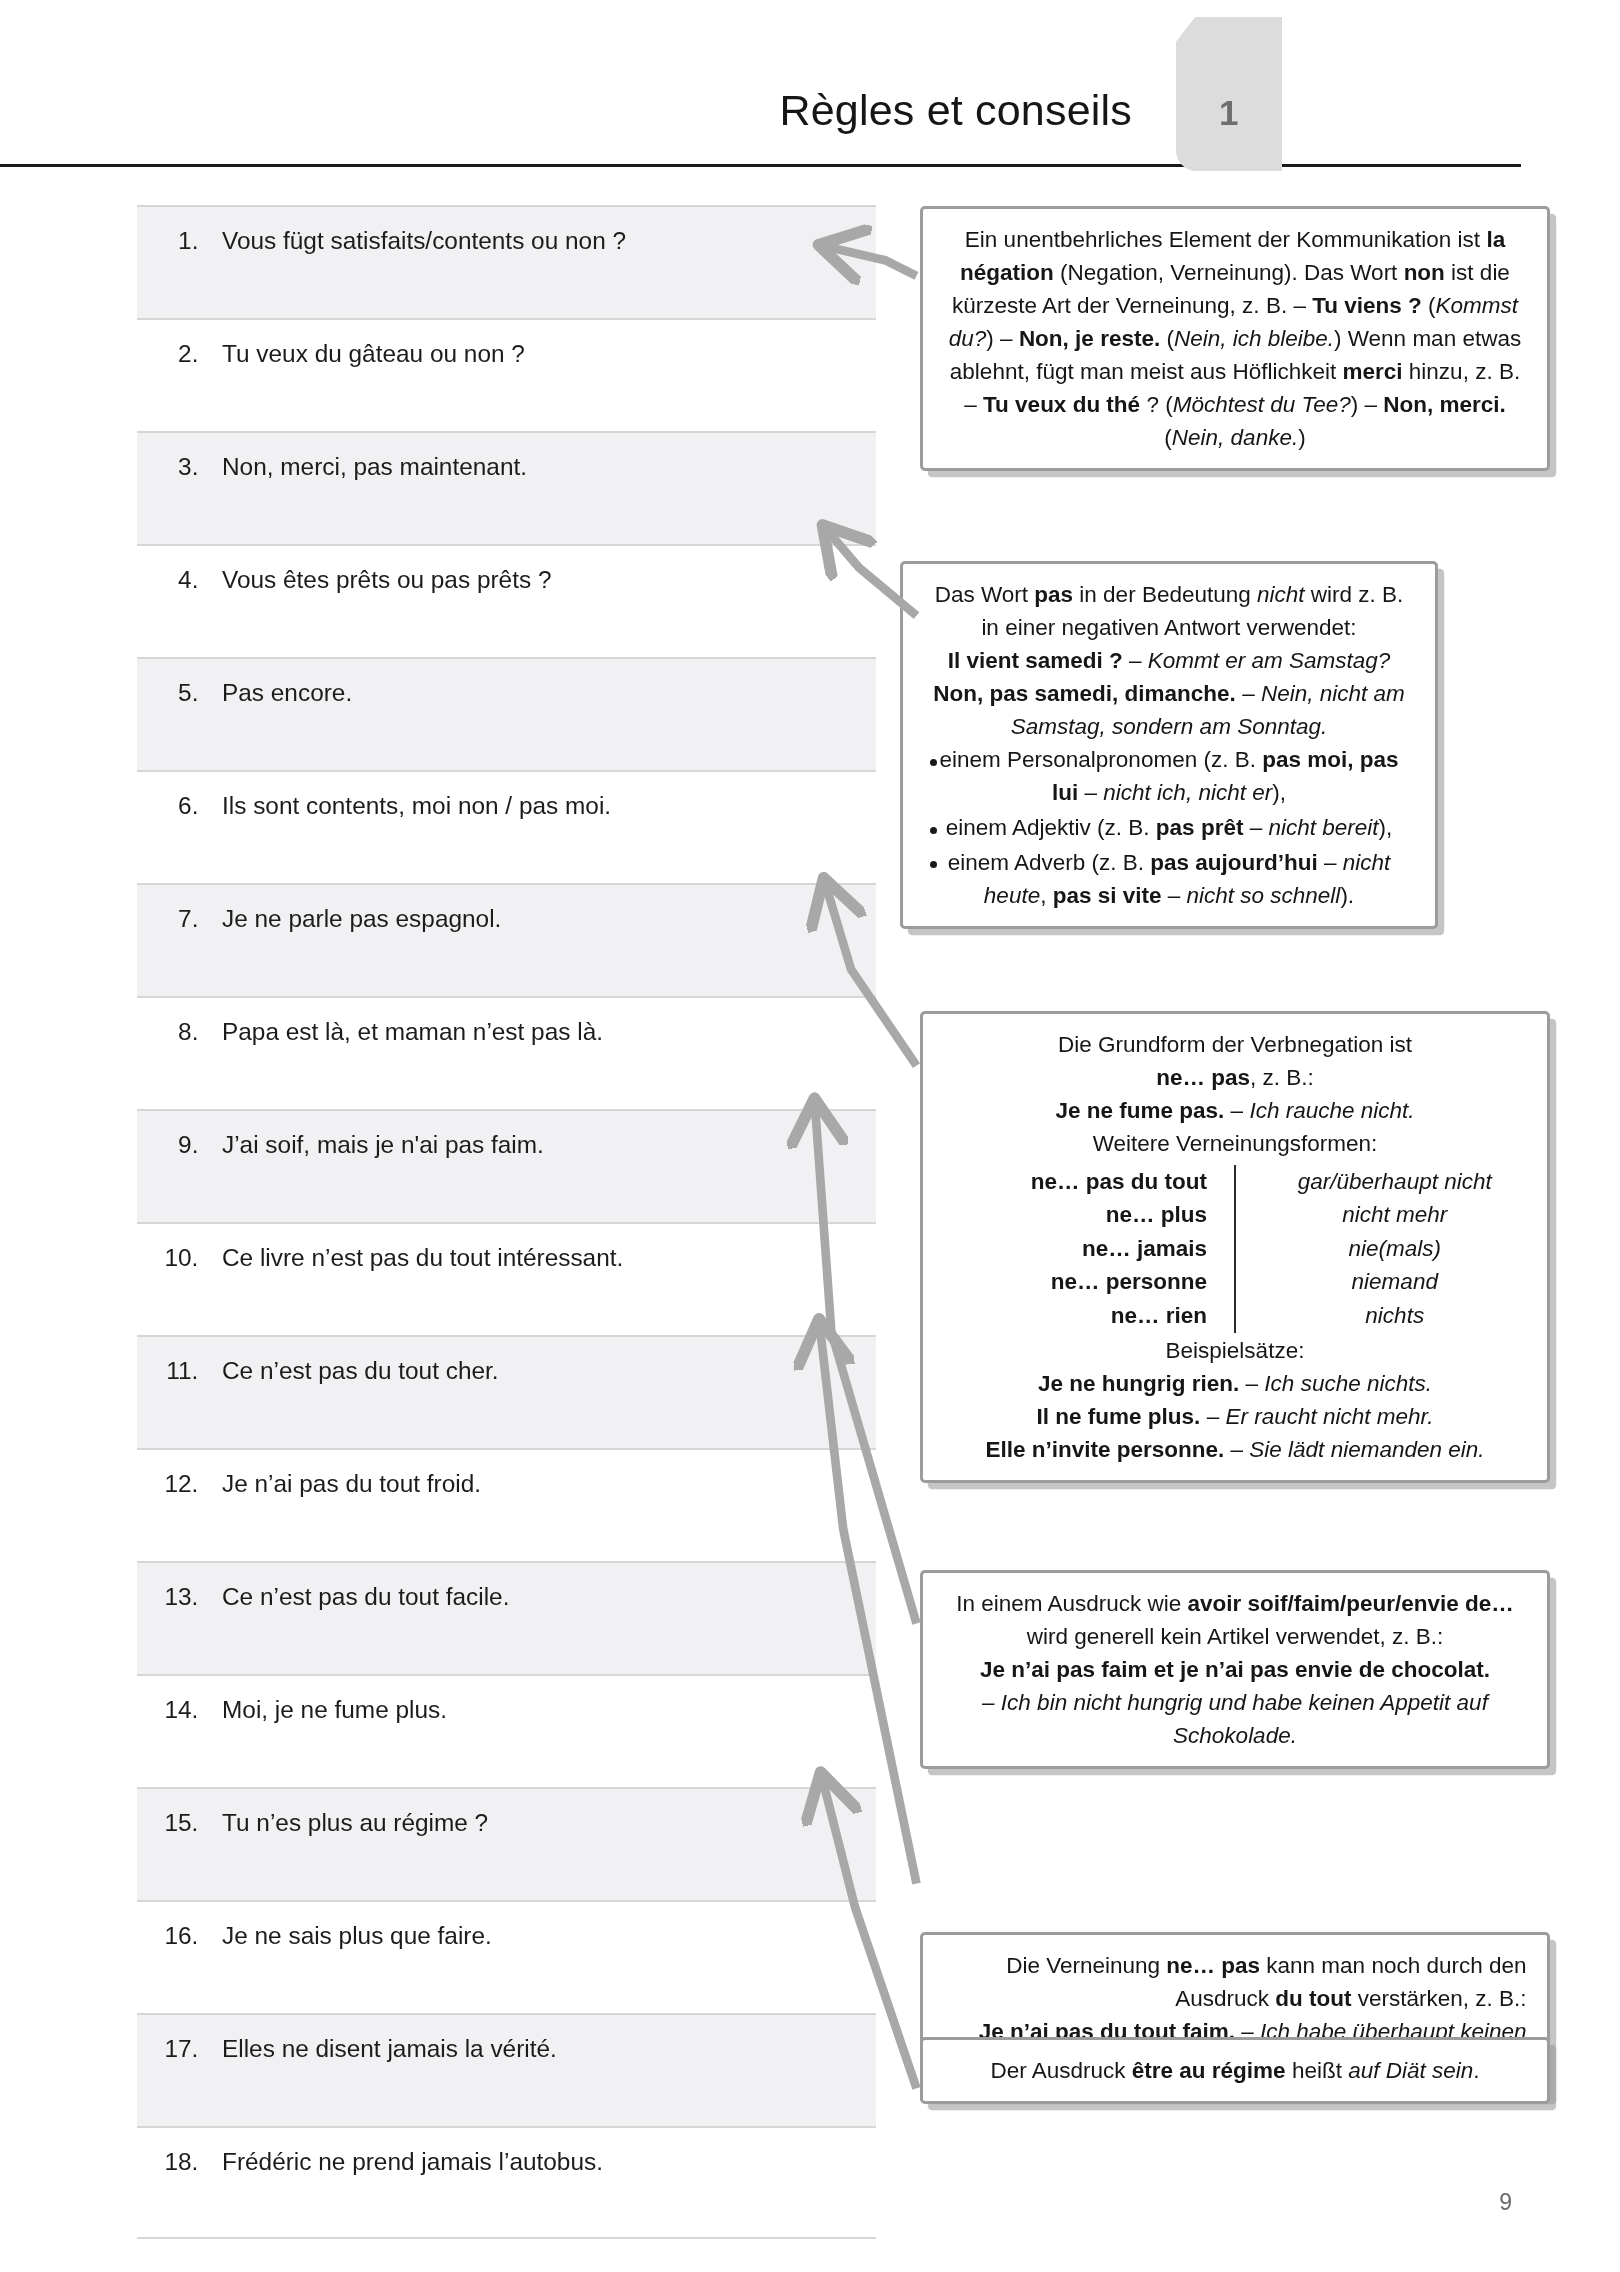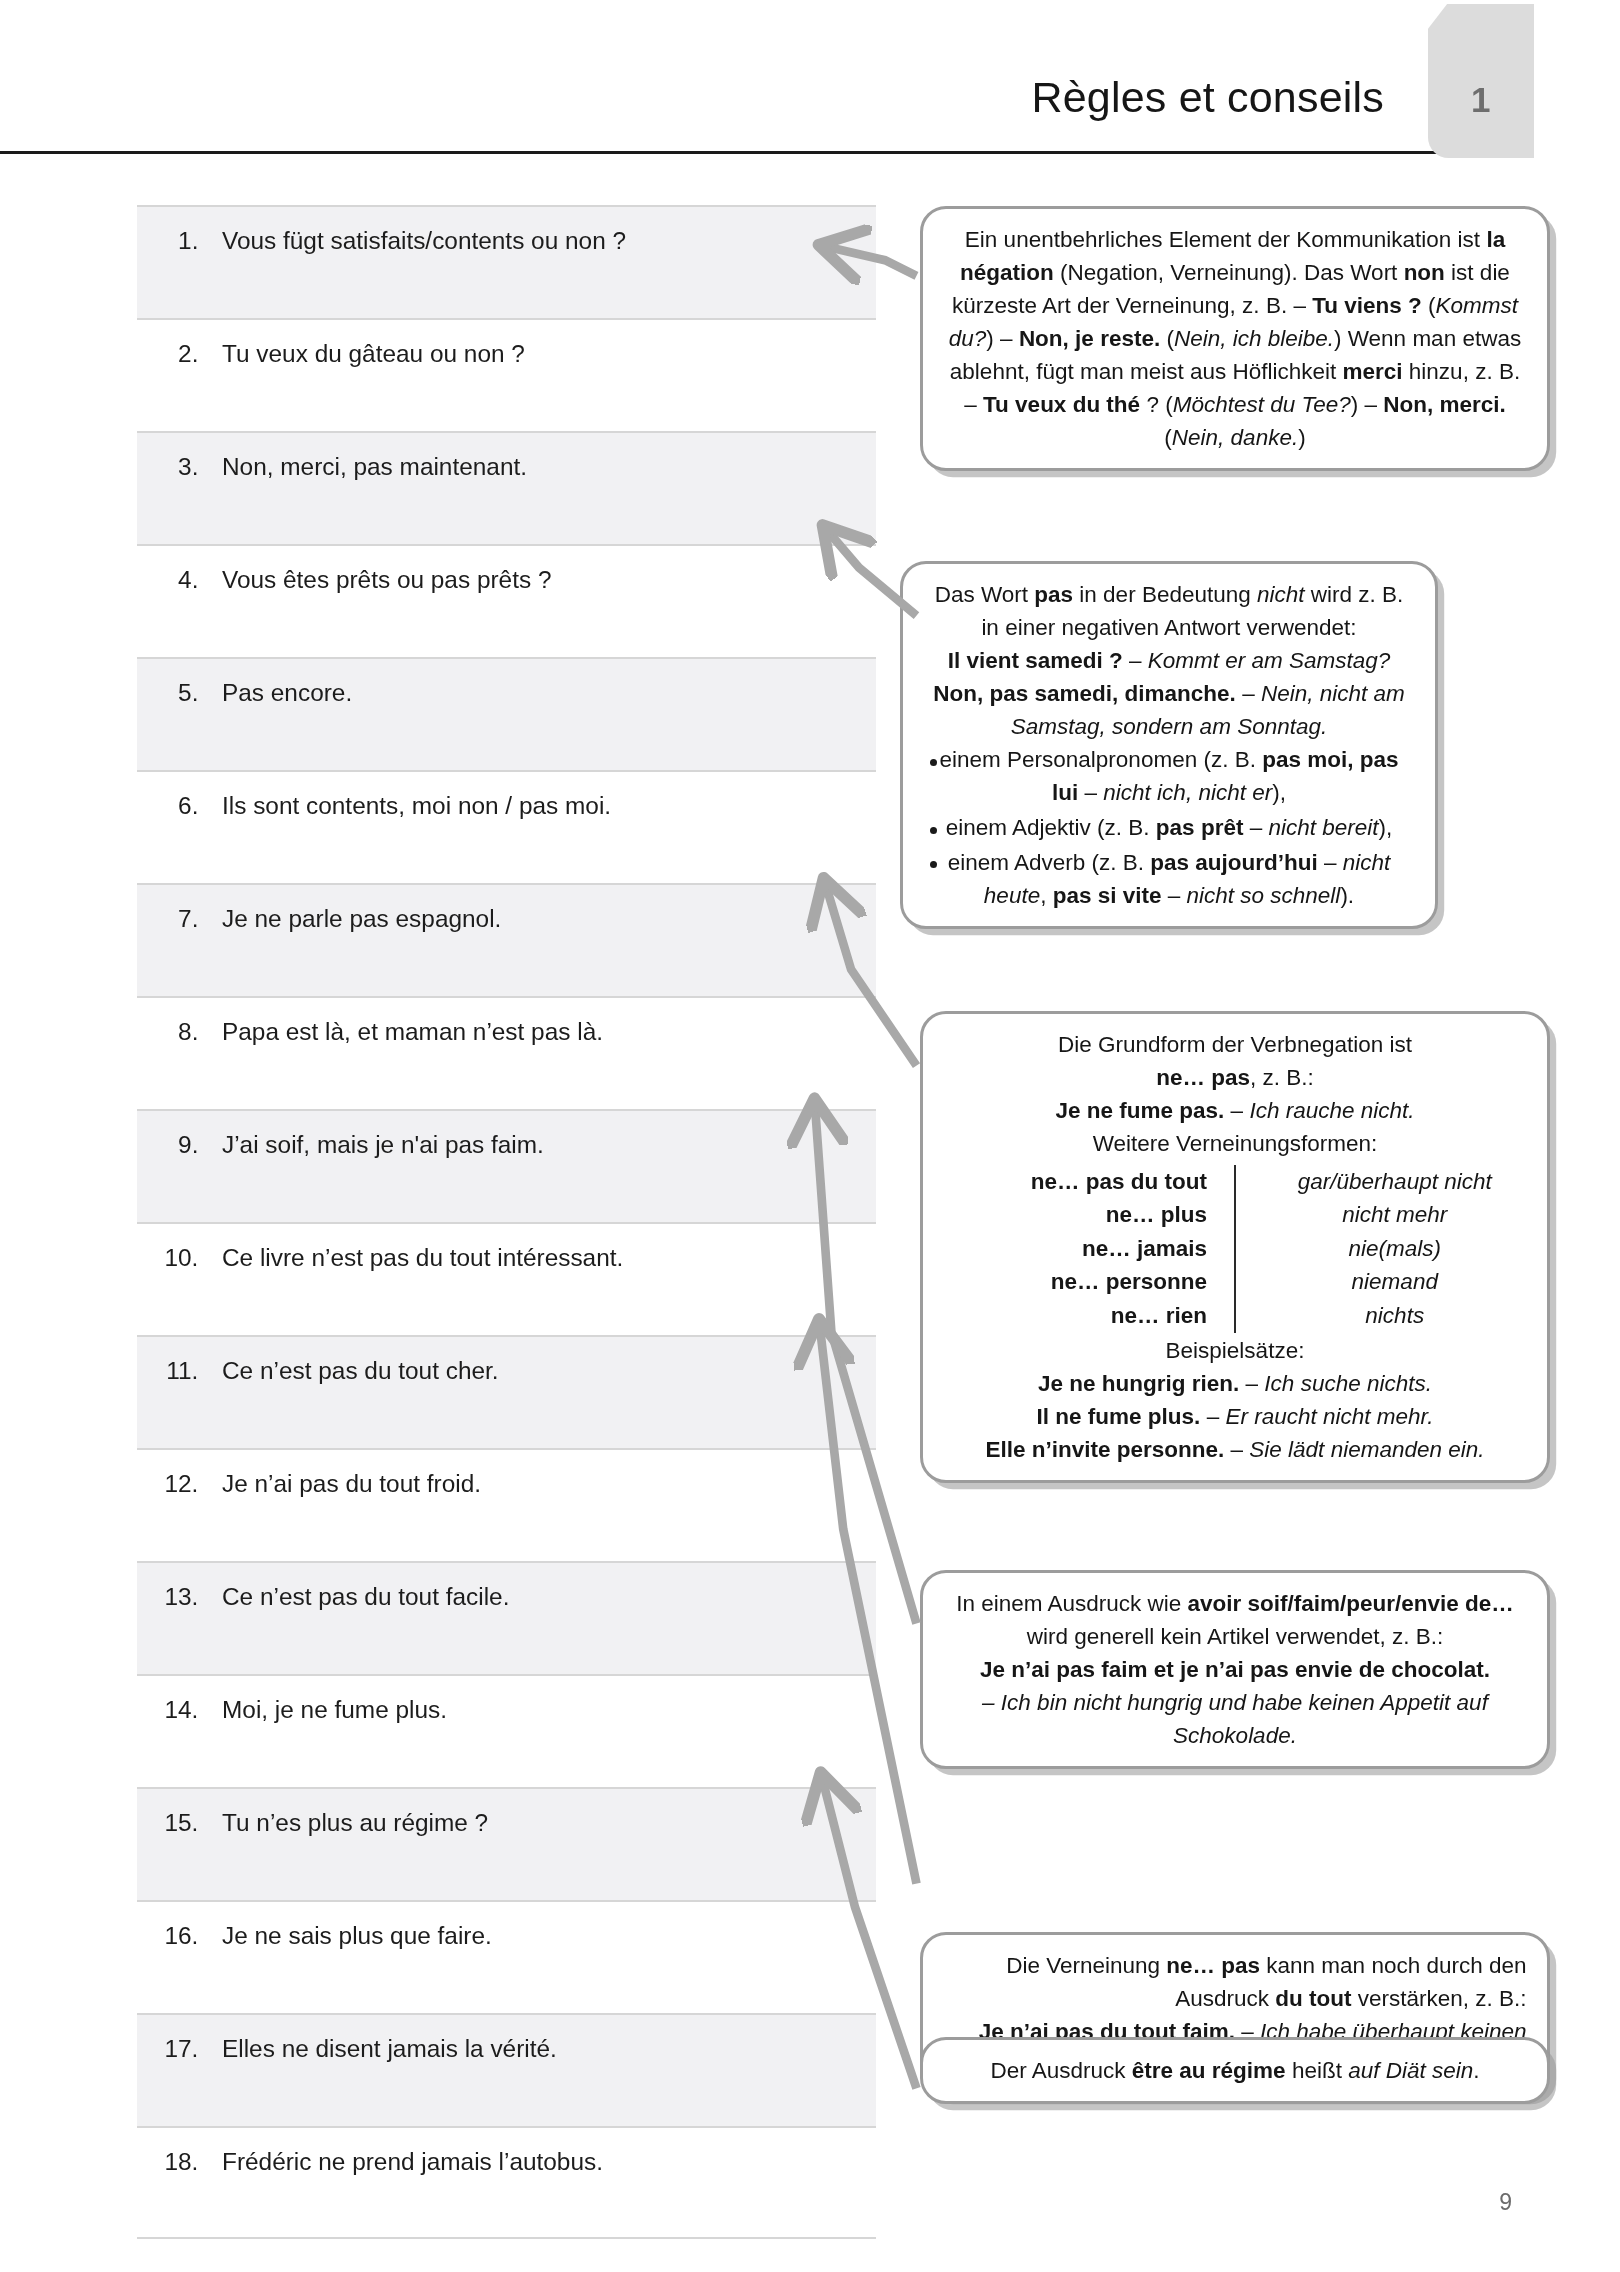--- a/index.html
+++ b/index.html
@@ -7,21 +7,21 @@
     width:1621px; height:2273px;
     background:#ffffff;
     font-family:"Liberation Sans", sans-serif;
     color:#1c1c1c;
     position:relative;
     overflow:hidden;
   }
 
   
   .header {
-    position:absolute; left:0; top:4px; width:1534px; height:154px;text-decoration:underline;
+    position:absolute; left:0; top:17px; width:1282px; height:154px;text-decoration:underline;
   }
   .chapter-tab {
     position:absolute; right:0; top:0;
     width:106px; height:154px;
     background:#dcdcdc;
     border-bottom-left-radius:20.5px;
     clip-path: polygon(18% 0, 100% 0, 100% 100%, 0 100%, 0 16%);
   }
   .chapter-tab-number {
     position:absolute; left:0; right:0; top:76px;
@@ -57,21 +57,21 @@
     padding-right:23.6px; box-sizing:border-box;
   }
   .ex-text { font-size:24.4px; color:#1c1c1c; line-height:1.25; }
 
   
   .box {
     position:absolute;
     box-sizing:border-box;
     background:#ffffff;
     border:3.2px solid #9c9c9c;
-    border-radius:26px;
+    border-radius:5px;
     box-shadow:7px 7px 0 -0.8px rgba(150,150,150,.55);
     padding:14px 20.5px;
     text-align:center;
     font-size:22.5px;
     line-height:1.47;
     color:#161616;
   }
   .box b { font-weight:bold; }
   .box i { font-style:italic; }
   .box p { margin:0; }

